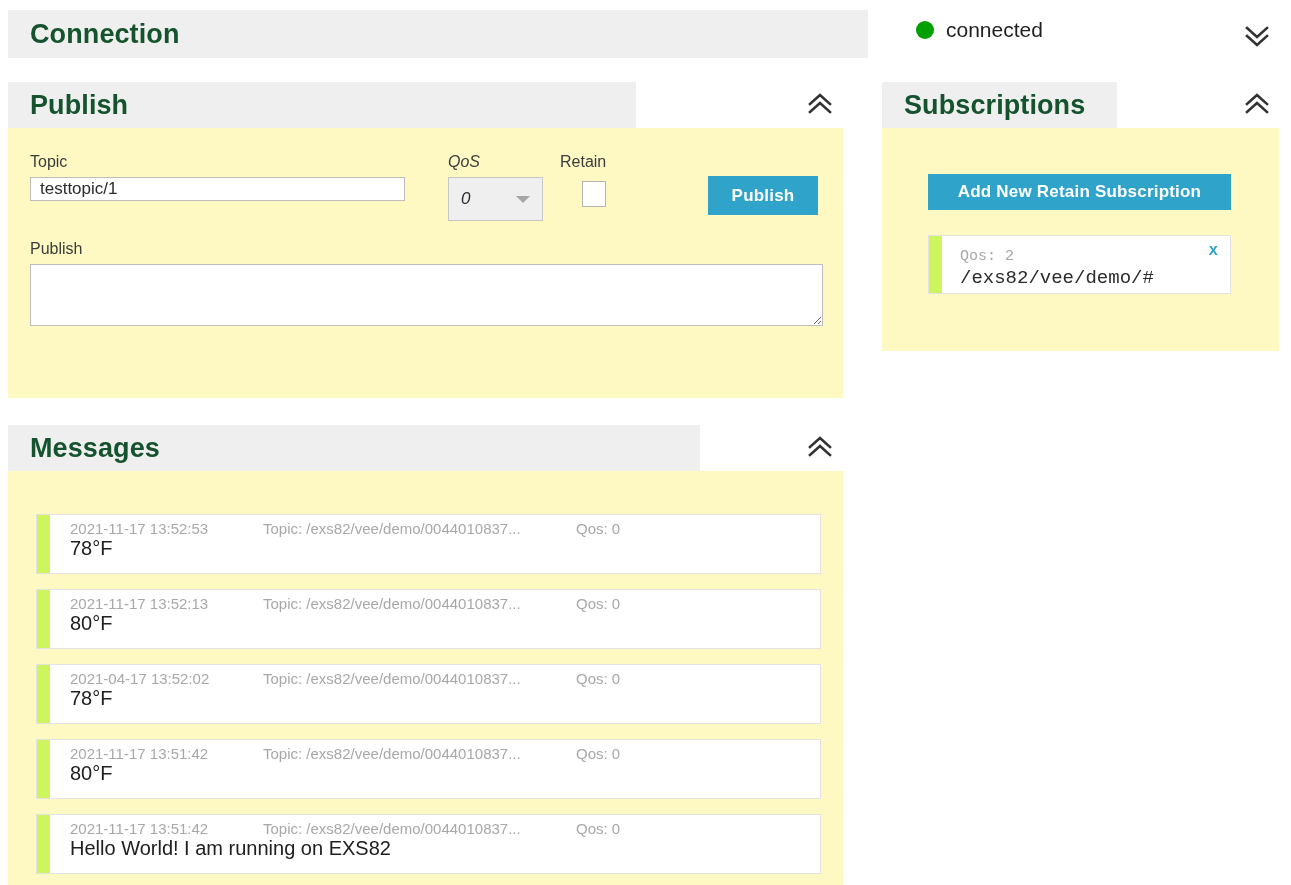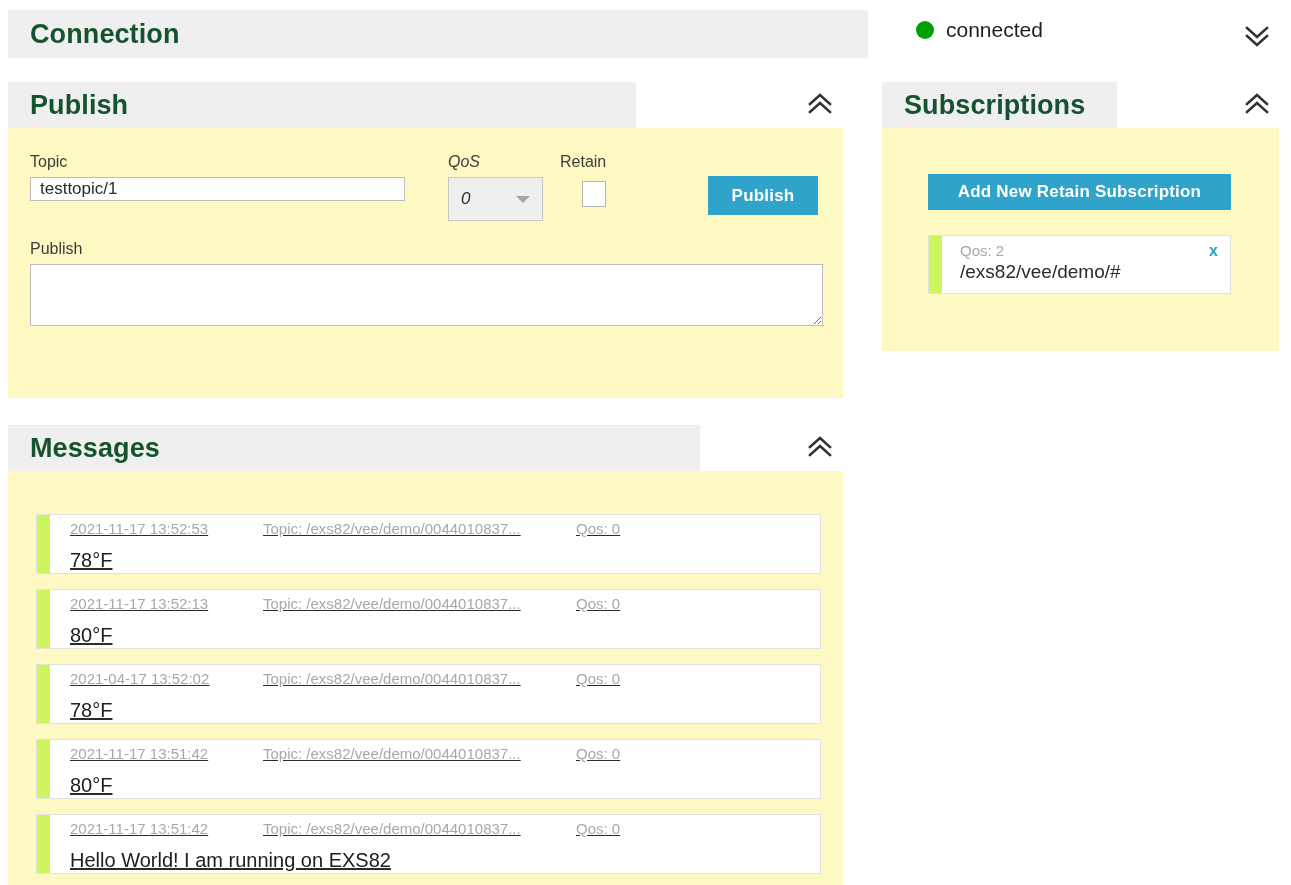--- a/index.html
+++ b/index.html
@@ -183,21 +183,21 @@
     display: flex;
     background: #ffffff;
     border: 1px solid #e2e2e2;
     box-sizing: border-box;
   }
   .accent-bar {
     width: 13px;
     background: #ccf55e;
     flex: 0 0 13px;
   }
-  .sub-content { position: relative; flex: 1; padding: 6px 10px 0 18px; }
+  .sub-content { position: relative; flex: 1; padding: 12px 10px 0 18px; font-family: Liberation Mono, monospace; }
   .sub-qos {
     font-size: 15px;
     color: #a7a7a7;
   }
   .sub-topic {
     font-size: 19px;
     color: #2b2b2b;
     margin-top: 2px;
   }
   .sub-remove {
@@ -227,34 +227,34 @@
     width: 785px;
   }
   .msg-item {
     display: flex;
     background: #ffffff;
     border: 1px solid #e2e2e2;
     box-sizing: border-box;
     height: 60px;
     margin-bottom: 15px;
   }
-  .msg-content { position: relative; flex: 1; padding: 5px 0 4px 20px; text-decoration: underline; }
+  .msg-content { position: relative; flex: 1; padding: 5px 0 4px 20px; }
   .msg-meta {
     display: flex;
     font-size: 15px;
     color: #a8a8a8;
     white-space: nowrap;
   }
   .msg-time { width: 193px; flex: 0 0 193px; }
   .msg-topic { width: 313px; flex: 0 0 313px; overflow: hidden; }
   .msg-qos { flex: 0 0 auto; }
   .msg-payload {
     font-size: 20px;
     color: #202020;
-    margin-top: 12px;
+    margin-top: 0;
   }
 </style>
 </head>
 <body>
 
 <div class="page">
 
   <div class="panel-header" id="connection-header">
     <span class="panel-title">Connection</span>
   </div>

